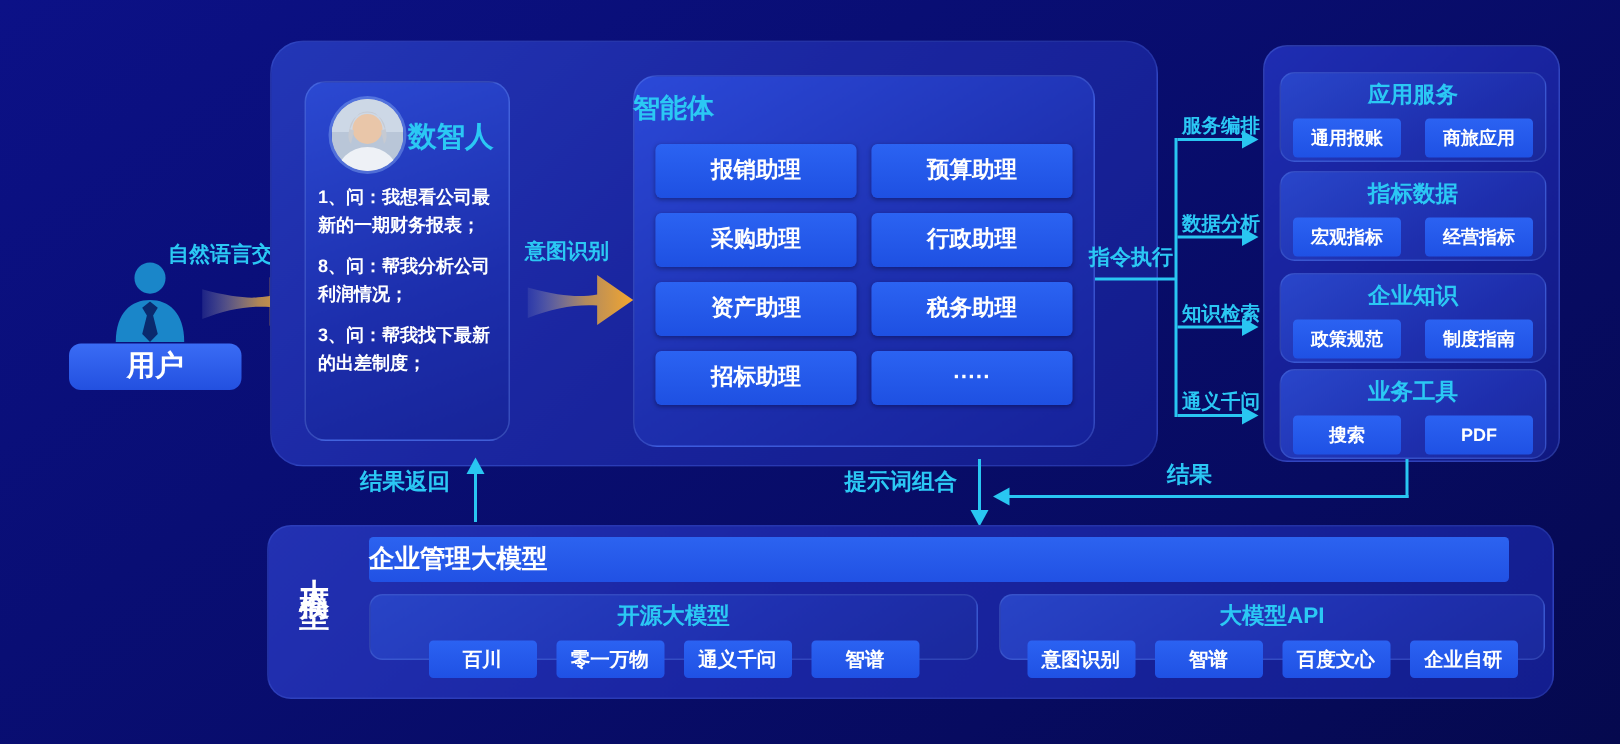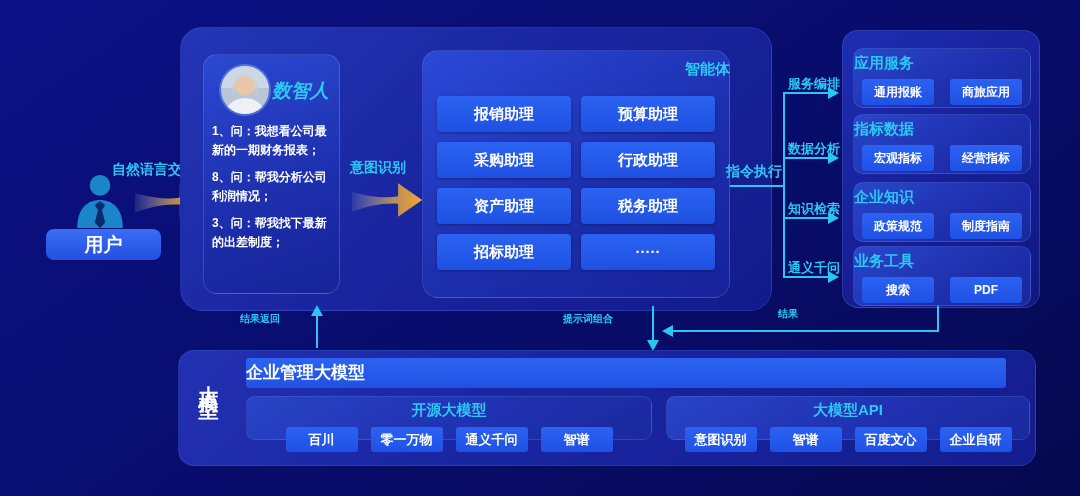--- a/index.html
+++ b/index.html
@@ -19,31 +19,31 @@
   .intent-label{left:350px;top:159px;}
 
   
   .main-panel{left:180px;top:27px;width:592px;height:284px;border-radius:22px;
               background:linear-gradient(135deg,#2336b6 0%,#1a26a0 45%,#121b8a 100%);
               border:1px solid rgba(110,150,255,.16);}
   .dh-card{left:203px;top:54px;width:137px;height:240px;border-radius:14px;
            background:linear-gradient(160deg,#2b49d2 0%,#1c2ea celeste 0%,#1c2eac 60%,#172498 100%);
            background:linear-gradient(160deg,#2b49d2 0%,#1c2eac 60%,#172498 100%);
            border:1px solid rgba(130,170,255,.28);}
-  .dh-title{left:272px;top:78px;font-size:19px;font-style:italic;}
+  .dh-title{left:272px;top:78px;font-size:19px;}
   .avatar-wrap{left:221px;top:66px;width:48px;height:48px;border-radius:50%;overflow:hidden;
                box-shadow:0 0 0 2px rgba(160,200,255,.35);}
   .dh-questions{left:212px;top:122px;width:120px;color:#fff;font-size:12px;line-height:1.55;font-weight:bold;}
   .dh-questions p{margin:0 0 9px 0;}
 
   
   .agents-panel{left:422px;top:50px;width:308px;height:248px;border-radius:16px;
                 background:linear-gradient(150deg,#2b49d8 0%,#1d2fae 55%,#16229a 100%);
                 border:1px solid rgba(130,170,255,.22);}
-  .agents-title{left:422px;top:60px;width:308px;text-align:right;font-size:15px;}
+  .agents-title{left:422px;top:60px;width:308px;text-align:left;font-size:18px;}
   .agents-grid{left:437px;top:96px;width:278px;display:grid;grid-template-columns:134px 134px;
                grid-column-gap:10px;grid-row-gap:10px;}
   .chip{height:36px;border-radius:4px;background:linear-gradient(180deg,#2b63f2,#1e50e2);
         color:#fff;font-weight:bold;font-size:15px;text-align:center;line-height:36px;
         box-shadow:0 1px 3px rgba(0,0,30,.35);}
 
   
   .cline{background:#29c6f2;}
   .exec-label{left:726px;top:163px;}
   .arrow-right{width:0;height:0;border-top:6px solid transparent;border-bottom:6px solid transparent;
@@ -55,27 +55,27 @@
   .arrow-down{width:0;height:0;border-left:6px solid transparent;border-right:6px solid transparent;
               border-top:11px solid #29c6f2;}
 
   
   .svc-panel{left:842px;top:30px;width:198px;height:278px;border-radius:16px;
              background:linear-gradient(140deg,#1e2db2 0%,#161f96 55%,#101880 100%);
              border:1px solid rgba(130,170,255,.2);}
   .svc-group{position:absolute;left:10px;width:178px;height:60px;border-radius:10px;
              background:linear-gradient(150deg,#2946ca 0%,#1e2fae 60%,#192899 100%);
              border:1px solid rgba(140,180,255,.18);}
-  .svc-title{display:block;font-size:15px;margin-top:5px;}
+  .svc-title{display:block;text-align:center;font-size:15px;margin-top:5px;}
   .svc-row{display:flex;gap:16px;padding:6px 8px 0 8px;}
   .svc-btn{flex:1;height:26px;border-radius:3px;background:linear-gradient(180deg,#2b62f2,#1f51e4);
            color:#fff;font-weight:bold;font-size:12px;text-align:center;line-height:26px;}
 
   
-  .fb-label{font-size:10px;}
+  .fb-label{font-size:15px;}
 
   
   .llm-panel{left:178px;top:350px;width:858px;height:116px;border-radius:16px;
              background:linear-gradient(135deg,#2231b2 0%,#1a25a2 40%,#131d8e 100%);
              border:1px solid rgba(110,150,255,.16);}
   .llm-vertical{left:196px;top:370px;width:26px;color:#fff;font-weight:bold;font-size:20px;
                 writing-mode:vertical-lr;letter-spacing:7px;}
   .llm-bar{left:246px;top:358px;width:760px;height:30px;border-radius:3px;
            background:linear-gradient(180deg,#2c63f0,#2151e4);
            color:#fff;font-weight:bold;font-size:17px;text-align:left;line-height:30px;}

